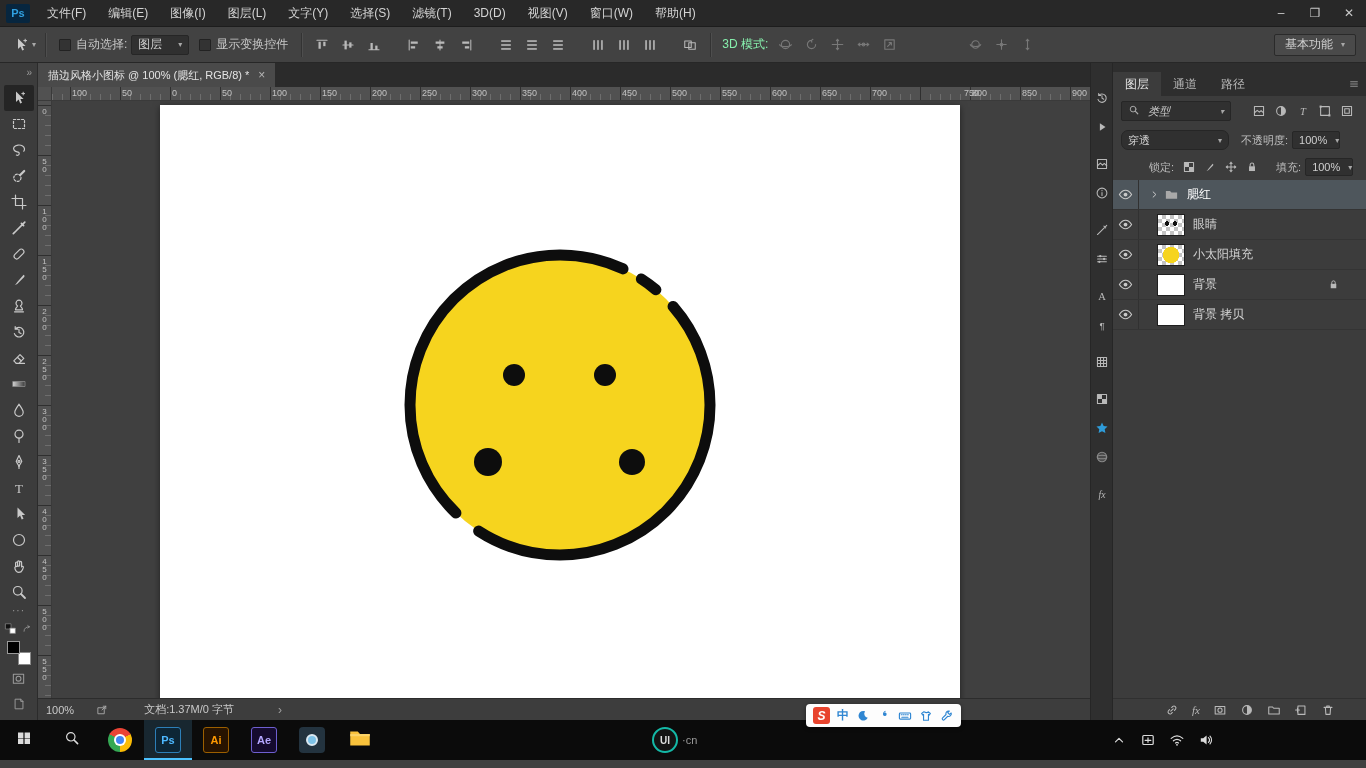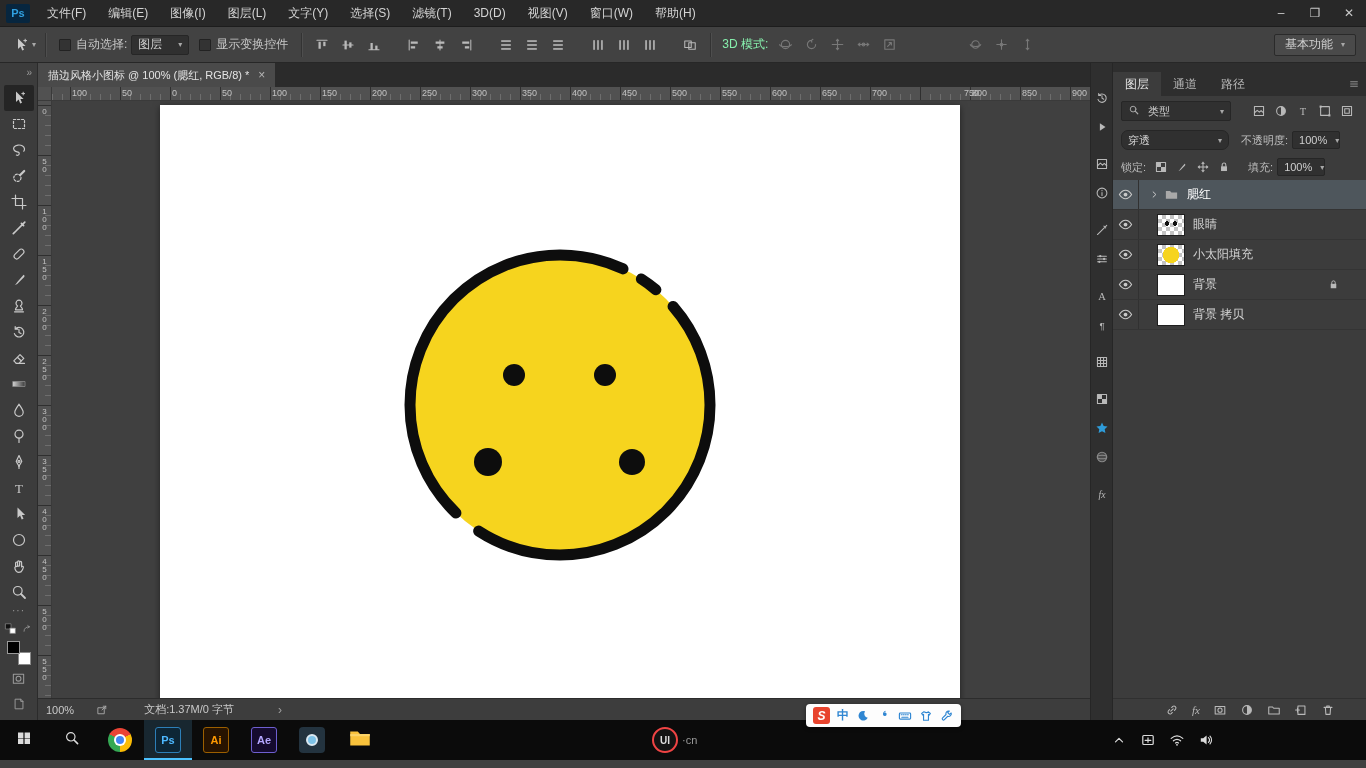--- a/index.html
+++ b/index.html
@@ -91,29 +91,29 @@
   .dock-icon.gap { margin-top:8px; }
 
   
   .panels { flex:0 0 254px; background:#3c3c3c; border-left:1px solid #262626; display:flex; flex-direction:column; }
   .panels-gap { flex:0 0 9px; background:#2e2e2e; }
   .ptabs { flex:0 0 24px; background:#2e2e2e; display:flex; font-size:12px; color:#b5b5b5; align-items:stretch; }
   .ptab { padding:0 12px; line-height:24px; }
   .ptab.active { background:#3c3c3c; color:#e2e2e2; }
   .ptab-menu { margin-left:auto; display:flex; align-items:center; padding-right:6px; }
   .prow { display:flex; align-items:center; font-size:11px; color:#bdbdbd; padding:0 8px; background:#3c3c3c; }
-  .filter-row { flex:0 0 30px; }
+  .filter-row { flex:0 0 30px;font-style:italic; }
   .filter-select { width:110px; }
   .filter-icons { margin-left:auto; display:flex; }
   .mini-btn { width:22px; height:20px; display:flex; align-items:center; justify-content:center; }
   .blend-row { flex:0 0 28px; }
   .blend-select { width:108px;border-radius:7px; }
   .opacity-label { margin-left:12px; white-space:nowrap; }
   .val-box { width:48px; height:18px; margin-left:4px; justify-content:space-between; }
-  .lock-row { flex:0 0 26px; }
+  .lock-row { flex:0 0 26px;margin-left:28px; }
   .lock-icons { display:flex; margin-left:4px; }
   .lock-icons .mini-btn { width:21px; }
   .fill-label { margin-left:14px; white-space:nowrap; }
   .layers-list { flex:1; background:#3c3c3c; overflow:hidden; }
   .layer-row { height:30px; display:flex; align-items:center; border-bottom:1px solid #343434;
     font-size:12px; color:#d6d6d6; }
   .layer-row.selected { background:#4e565c; color:#fff; }
   .eye-cell { width:26px; align-self:stretch; display:flex; align-items:center; justify-content:center;
     border-right:1px solid #313131; flex:0 0 26px; }
   .grp-chev { margin-left:10px; display:flex; }
@@ -154,21 +154,21 @@
     background:conic-gradient(from -60deg,#ea4335 0 120deg,#fbbc05 0 240deg,#34a853 0 360deg);
     display:flex; align-items:center; justify-content:center; }
   .chrome-mid { width:12px; height:12px; border-radius:50%; background:#fff;
     display:flex; align-items:center; justify-content:center; }
   .chrome-dot { width:8px; height:8px; border-radius:50%; background:#4285f4; }
   .cap-tile { width:26px; height:26px; border-radius:4px; background:#23333f;
     display:flex; align-items:center; justify-content:center; }
   .cap-dot { width:12px; height:12px; border-radius:50%; background:#7ec3e8; border:2px solid #dce9f2; }
   .watermark { position:absolute; left:652px; top:7px; display:flex; align-items:center; gap:4px;
     color:#9a9a9a; font-size:11px; }
-  .wm-circle { width:26px; height:26px; border:2px solid #ef4444; border-radius:50%; background:#131313;
+  .wm-circle { width:26px; height:26px; border:2px solid #14b8a6; border-radius:50%; background:#131313;
     display:flex; align-items:center; justify-content:center; color:#ddd; font-size:10px; font-weight:bold; }
   .tray { position:absolute; right:152px; top:0; height:40px; display:flex; align-items:center; gap:13px; }
   .tray-icon { display:flex; align-items:center; }
 
   
   .sogou { position:absolute; left:806px; top:704px; height:23px; background:#fdfdfd; border-radius:4px;
     box-shadow:0 1px 4px rgba(0,0,0,.45); display:flex; align-items:center; gap:7px; padding:0 7px; z-index:6; }
   .sogou-logo { width:17px; height:17px; background:#e8442e; border-radius:3px; color:#fff; font-weight:bold;
     font-style:italic; font-size:12px; display:flex; align-items:center; justify-content:center; }
   .sogou-mode { color:#2f86d2; font-size:12px; font-weight:bold; }

